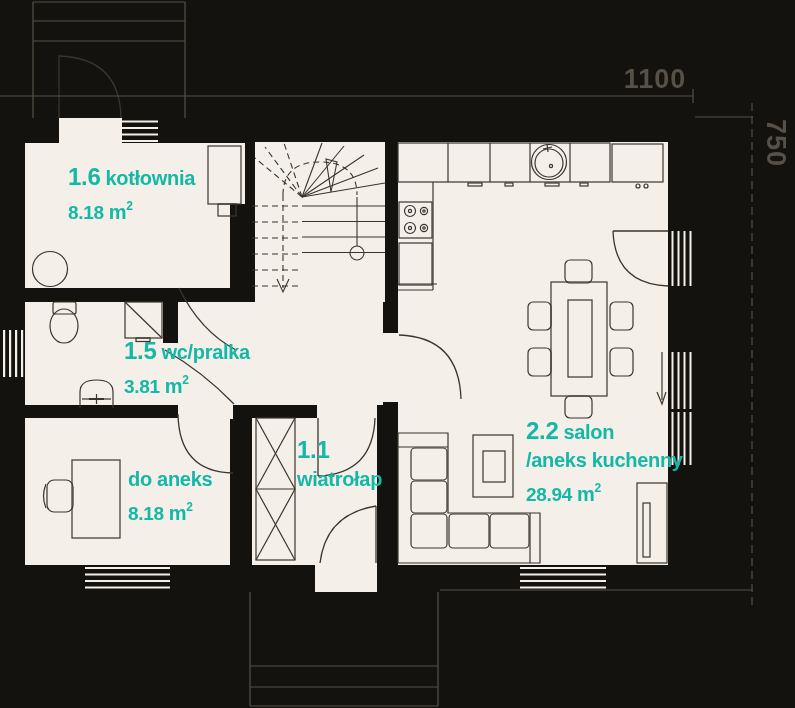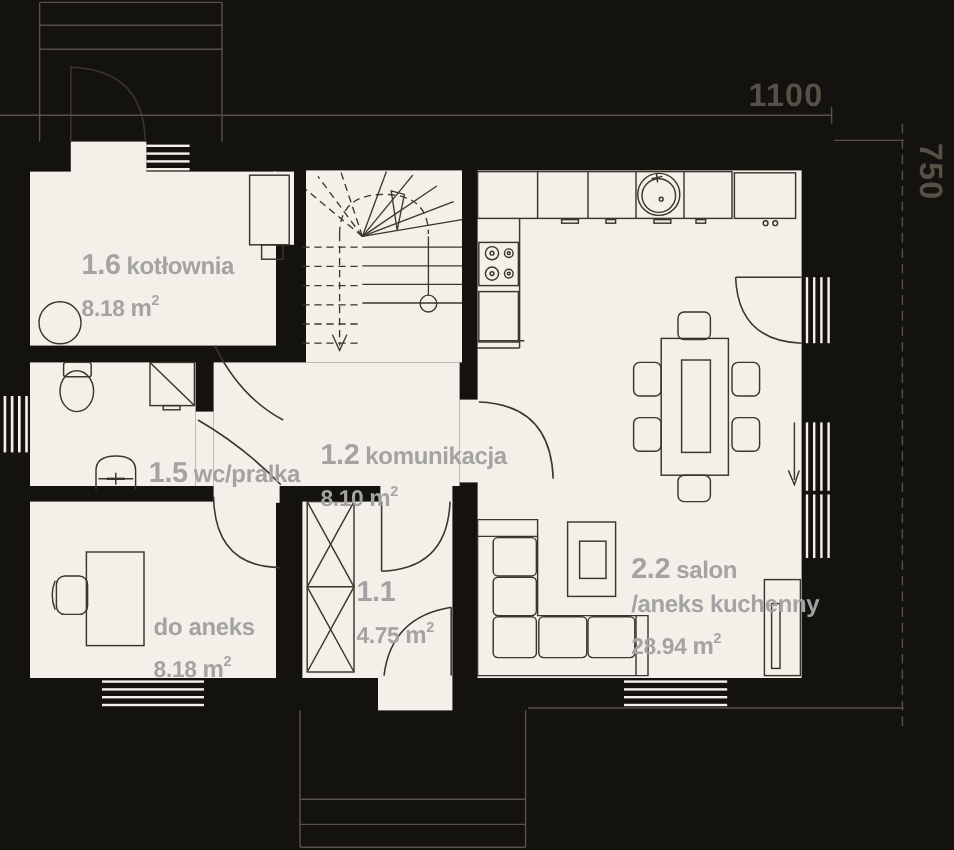--- a/index.html
+++ b/index.html
@@ -1,19 +1,19 @@
 <!DOCTYPE html>
 <html><head>
 <meta charset="utf-8">
 <style>
   html,body{margin:0;padding:0;background:#14120e;}
   #canvas{position:relative;width:795px;height:708px;background:#14120e;overflow:hidden;
           font-family:"Liberation Sans","DejaVu Sans",sans-serif;}
   #plan-svg{position:absolute;left:0;top:0;}
-  .room-label{position:absolute;color:#a3a3a3;font-weight:bold;letter-spacing:-0.3px;white-space:nowrap;z-index:5;margin-top:44px;}
+  .room-label{position:absolute;color:#14b8a6;font-weight:bold;letter-spacing:-0.3px;white-space:nowrap;z-index:5;}
   .rl-line{line-height:27px;}
   .rl-num{font-size:24px;}
   .rl-name{font-size:20px;margin-left:5px;}
   .rl-name2{font-size:20px;}
   .rl-area{font-size:19px;}
   .rl-unit{font-size:20px;margin-left:5px;}
   .rl-sup{font-size:12px;vertical-align:9px;}
   .dim-label{position:absolute;color:#565047;font-weight:bold;font-size:27px;letter-spacing:1px;z-index:5;}
   #dim-750{transform-origin:0 0;transform:rotate(90deg);}
 </style>
@@ -297,30 +297,27 @@
 <div class="dim-label" id="dim-1100" style="left:600px;top:64px;width:110px;text-align:center;">1100</div>
 <div class="dim-label" id="dim-750" style="left:791px;top:119px;">750</div>
 
 <div class="room-label" style="left:68px;top:163px;">
   <div class="rl-line"><span class="rl-num">1.6</span><span class="rl-name">kotłownia</span></div>
   <div class="rl-line"><span class="rl-area">8.18</span><span class="rl-unit">m</span><span class="rl-sup">2</span></div>
 </div>
 
 <div class="room-label" style="left:124px;top:337px;">
   <div class="rl-line"><span class="rl-num">1.5</span><span class="rl-name">wc/pralka</span></div>
-</div>
-
-<div class="room-label" style="left:267px;top:322px;">
-  <div class="rl-line"><span class="rl-num">1.2</span><span class="rl-name">komunikacja</span></div>
-  <div class="rl-line"><span class="rl-area">8.10</span><span class="rl-unit">m</span><span class="rl-sup">2</span></div>
-</div>
+  <div class="rl-line"><span class="rl-area">3.81</span><span class="rl-unit">m</span><span class="rl-sup">2</span></div>
+</div>
+
 
 <div class="room-label" style="left:297px;top:436px;">
   <div class="rl-line"><span class="rl-num">1.1</span></div>
-  <div class="rl-line"><span class="rl-area">4.75</span><span class="rl-unit">m</span><span class="rl-sup">2</span></div>
+  <div class="rl-line"><span class="rl-name2">wiatrołap</span></div>
 </div>
 
 <div class="room-label" style="left:128px;top:466px;">
   <div class="rl-line"><span class="rl-name2">do aneks</span></div>
   <div class="rl-line"><span class="rl-area">8.18</span><span class="rl-unit">m</span><span class="rl-sup">2</span></div>
 </div>
 
 <div class="room-label" style="left:526px;top:417px;">
   <div class="rl-line"><span class="rl-num">2.2</span><span class="rl-name">salon</span></div>
   <div class="rl-line"><span class="rl-name2">/aneks kuchenny</span></div>

